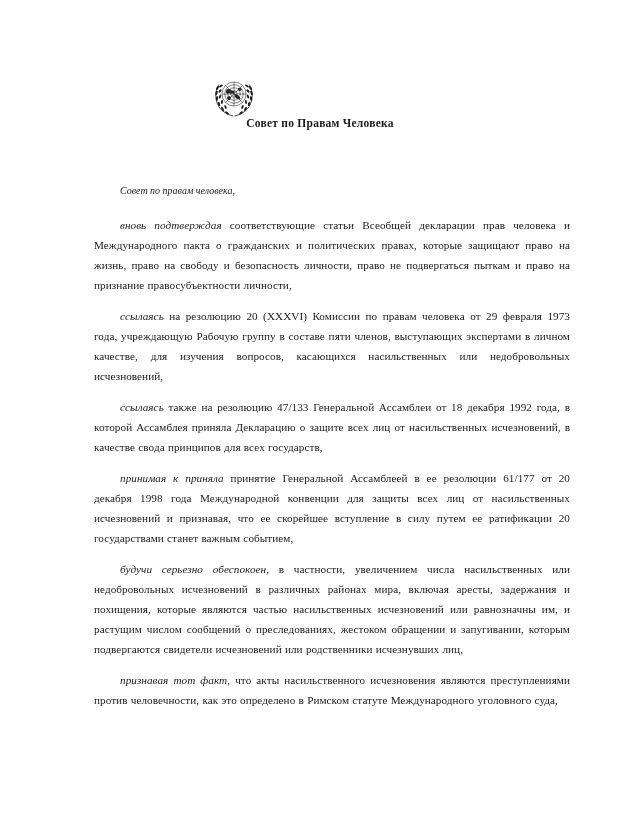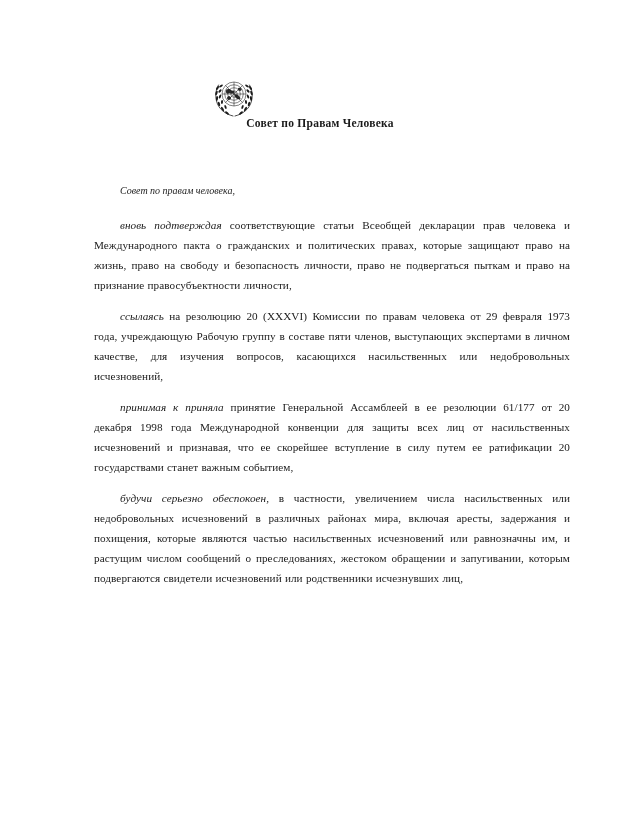--- a/index.html
+++ b/index.html
@@ -172,25 +172,31 @@
     <p class="salutation">Совет по правам человека,</p>
 
     <p class="para">
       <span class="lead">вновь подтверждая</span><span> соответствующие статьи Всеобщей декларации прав человека и Международного пакта о гражданских и политических правах, которые защищают право на жизнь, право на свободу и безопасность личности, право не подвергаться пыткам и право на признание правосубъектности личности,</span>
     </p>
 
     <p class="para">
       <span class="lead">ссылаясь</span><span> на резолюцию 20 (XXXVI) Комиссии по правам человека от 29 февраля 1973 года, учреждающую Рабочую группу в составе пяти членов, выступающих экспертами в личном качестве, для изучения вопросов, касающихся насильственных или недобровольных исчезновений,</span>
     </p>
 
+    <p class="para">
+      <span class="lead">ссылаясь</span><span> также на резолюцию 47/133 Генеральной Ассамблеи от 18 декабря 1992 года, в которой Ассамблея приняла Декларацию о защите всех лиц от насильственных исчезновений, в качестве свода принципов для всех государств,</span>
+    </p>
 
     <p class="para">
       <span class="lead">принимая к приняла</span><span> принятие Генеральной Ассамблеей в ее резолюции 61/177 от 20 декабря 1998 года Международной конвенции для защиты всех лиц от насильственных исчезновений и признавая, что ее скорейшее вступление в силу путем ее ратификации 20 государствами станет важным событием,</span>
     </p>
 
     <p class="para">
       <span class="lead">будучи серьезно обеспокоен</span><span>, в частности, увеличением числа насильственных или недобровольных исчезновений в различных районах мира, включая аресты, задержания и похищения, которые являются частью насильственных исчезновений или равнозначны им, и растущим числом сообщений о преследованиях, жестоком обращении и запугивании, которым подвергаются свидетели исчезновений или родственники исчезнувших лиц,</span>
     </p>
 
+    <p class="para">
+      <span class="lead">признавая тот факт</span><span>, что акты насильственного исчезновения являются преступлениями против человечности, как это определено в Римском статуте Международного уголовного суда,</span>
+    </p>
 
   </div>
 
 </div>
 
 </body></html>

